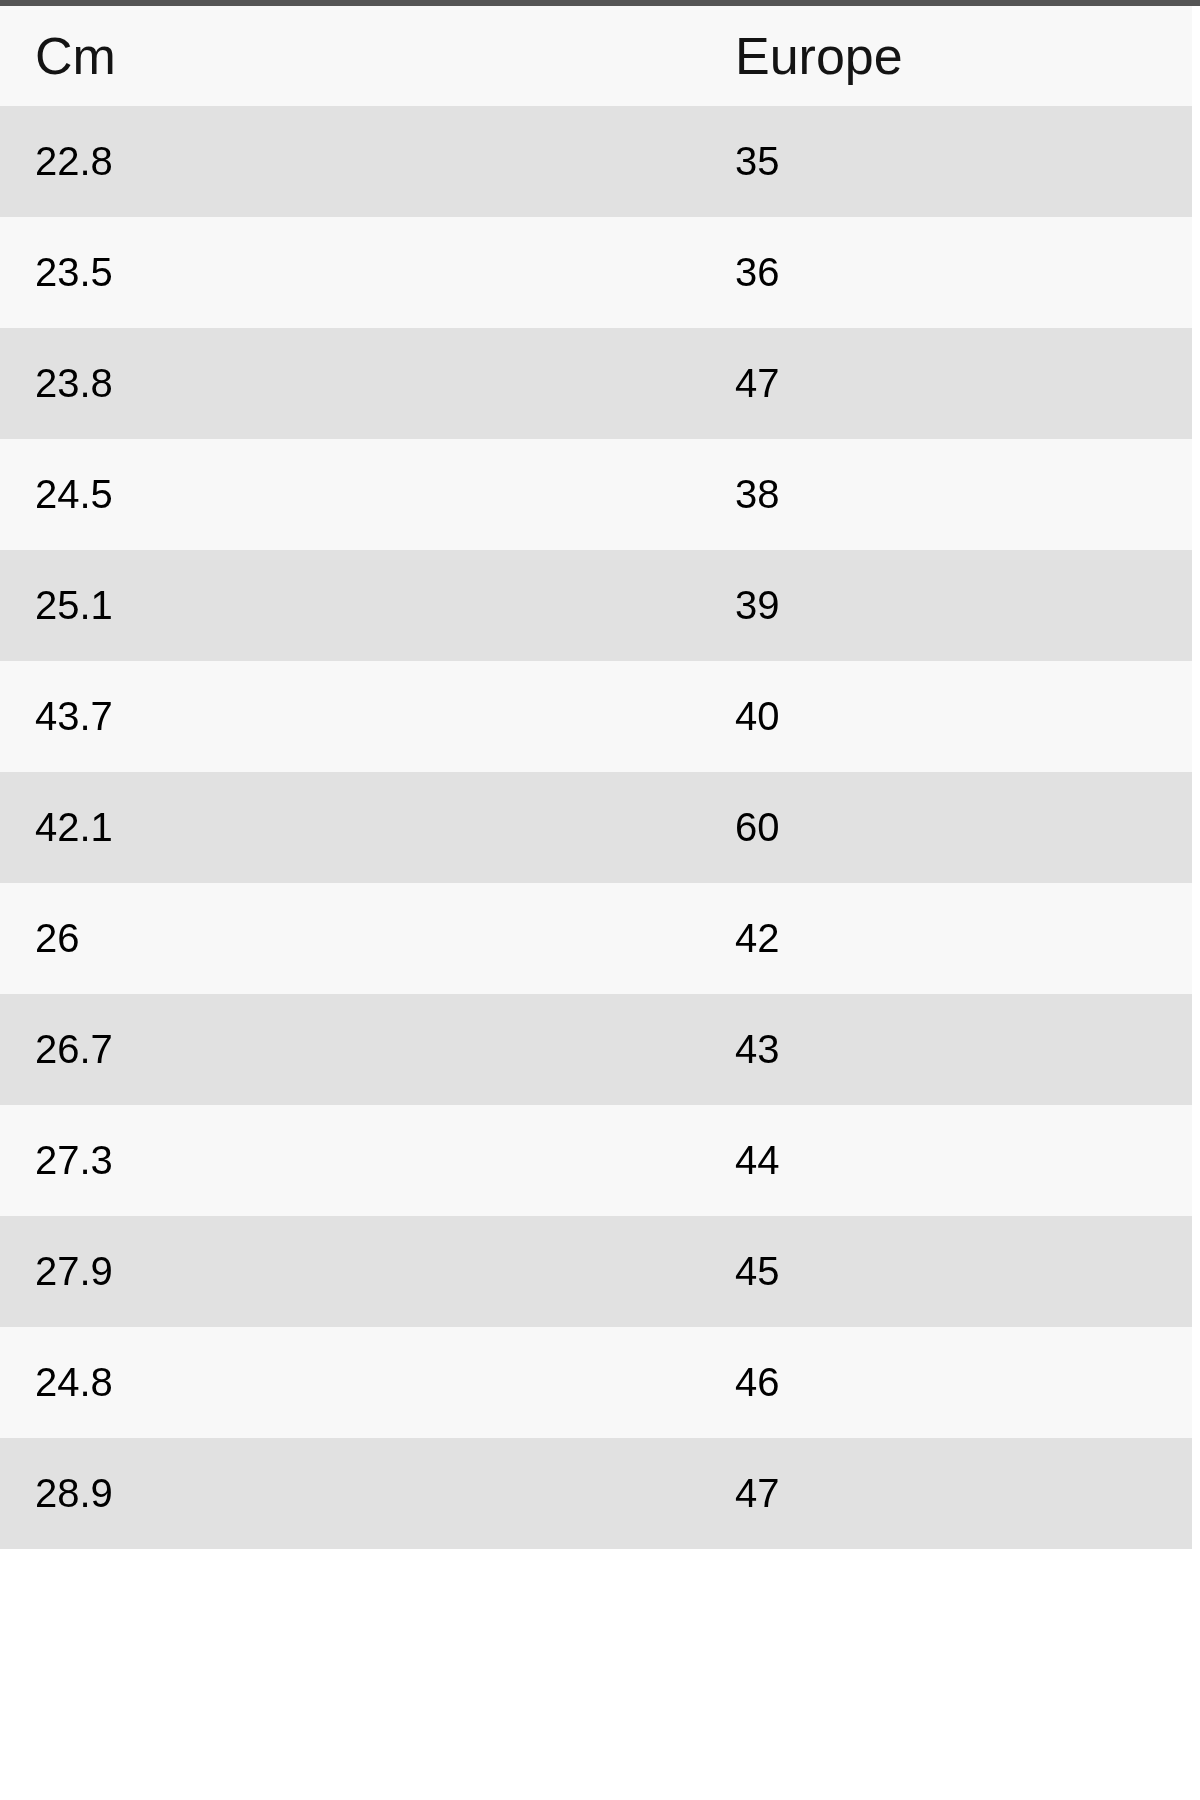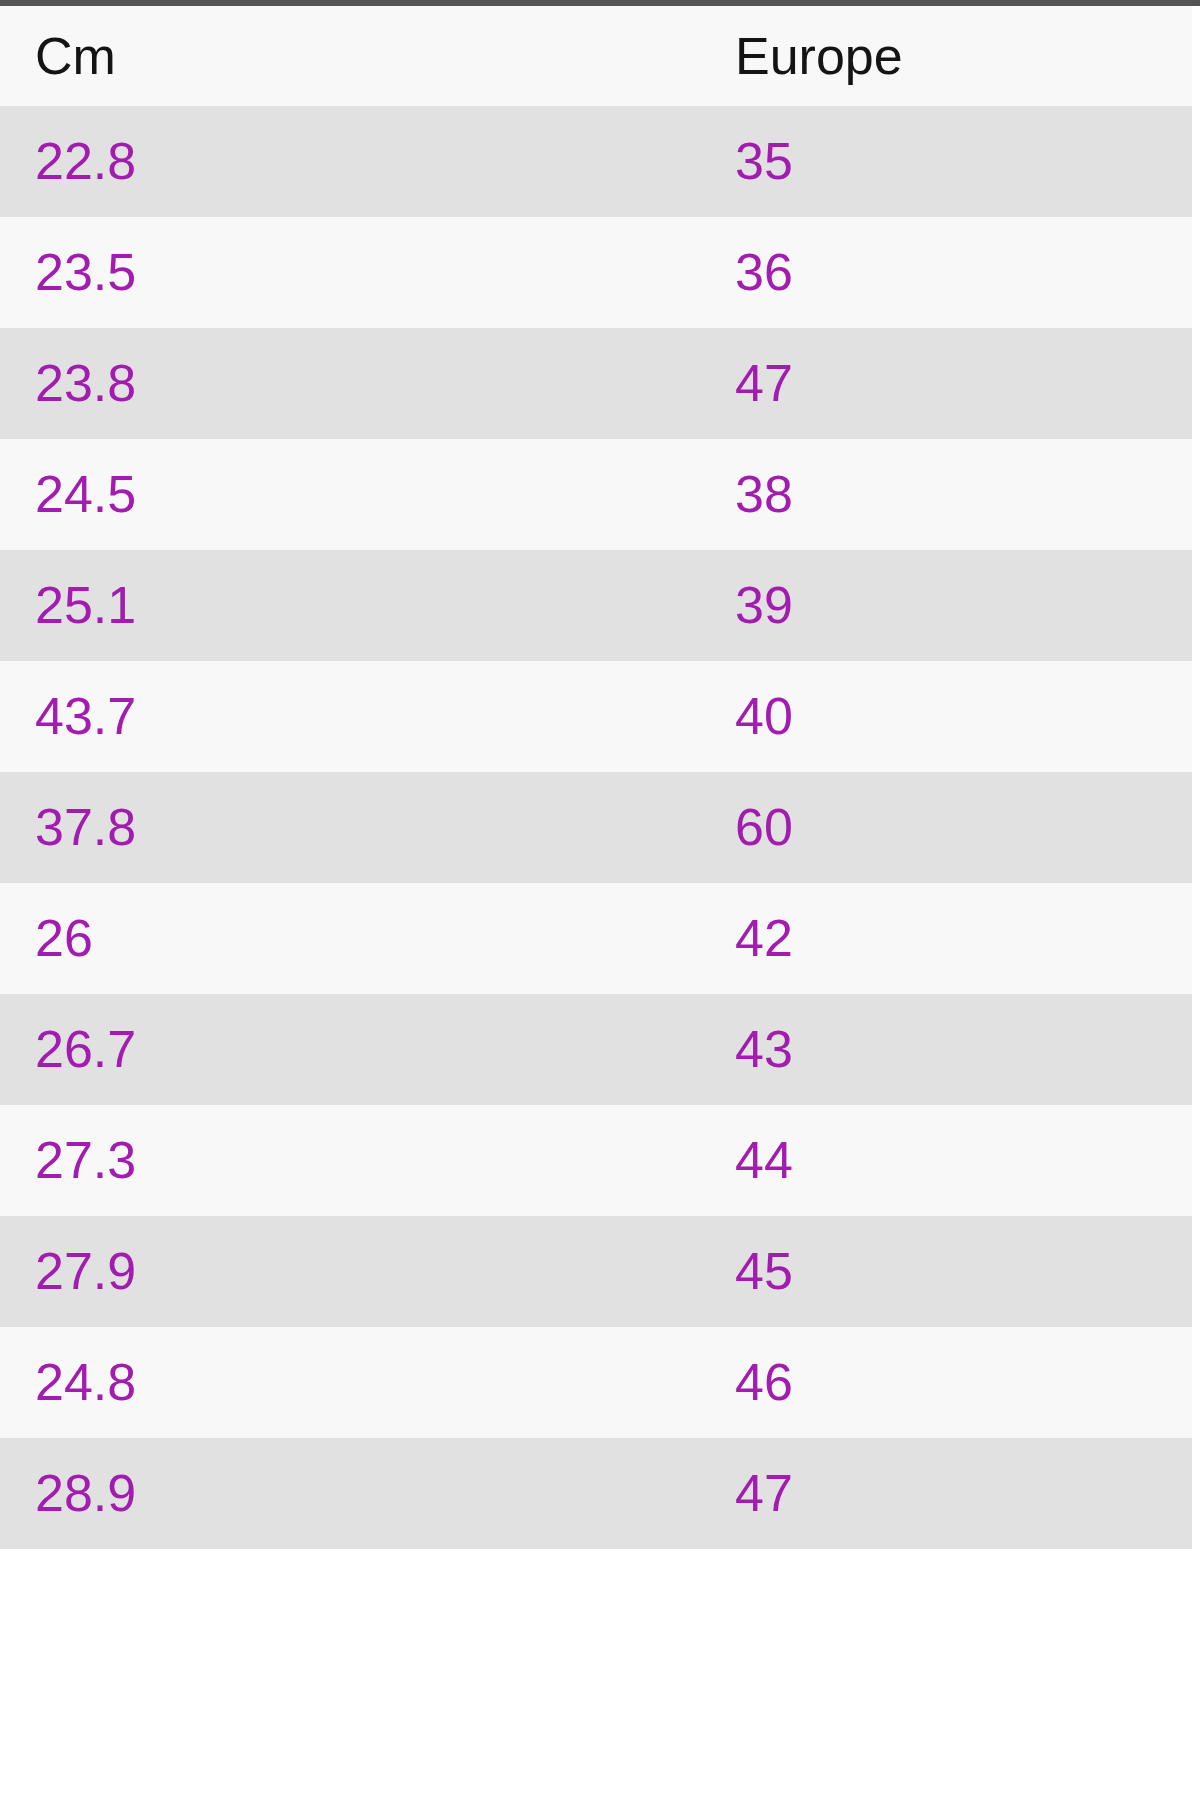--- a/index.html
+++ b/index.html
@@ -75,23 +75,23 @@
 
   
   .size-table tbody tr {
     height: 111px;
   }
   .size-table tbody tr.row-alt  { background: #e1e1e1; }
   .size-table tbody tr.row-base { background: #f8f8f8; }
 
   .size-table tbody td {
     height: 111px;
-    font-size: 52px;
+    font-size: 40px;
     line-height: 111px;
-    color: #a21caf;
+    color: #000000;
   }
 
   
   .size-table th.col-cm,
   .size-table td.col-cm     { padding-left: 35px; }
   .size-table th.col-europe,
   .size-table td.col-europe { padding-left: 385px; }
   .size-table th.col-uk,
   .size-table td.col-uk     { padding-left: 730px; }
 </style>
@@ -140,21 +140,21 @@
           <td class="col-cm">25.1</td>
           <td class="col-europe">39</td>
           <td class="col-uk">5.5 / 6</td>
         </tr>
         <tr class="row-base">
           <td class="col-cm">43.7</td>
           <td class="col-europe">40</td>
           <td class="col-uk">6.5</td>
         </tr>
         <tr class="row-alt">
-          <td class="col-cm">37.8</td>
+          <td class="col-cm">42.1</td>
           <td class="col-europe">60</td>
           <td class="col-uk">7 / 7.5</td>
         </tr>
         <tr class="row-base">
           <td class="col-cm">26</td>
           <td class="col-europe">42</td>
           <td class="col-uk">8</td>
         </tr>
         <tr class="row-alt">
           <td class="col-cm">26.7</td>

